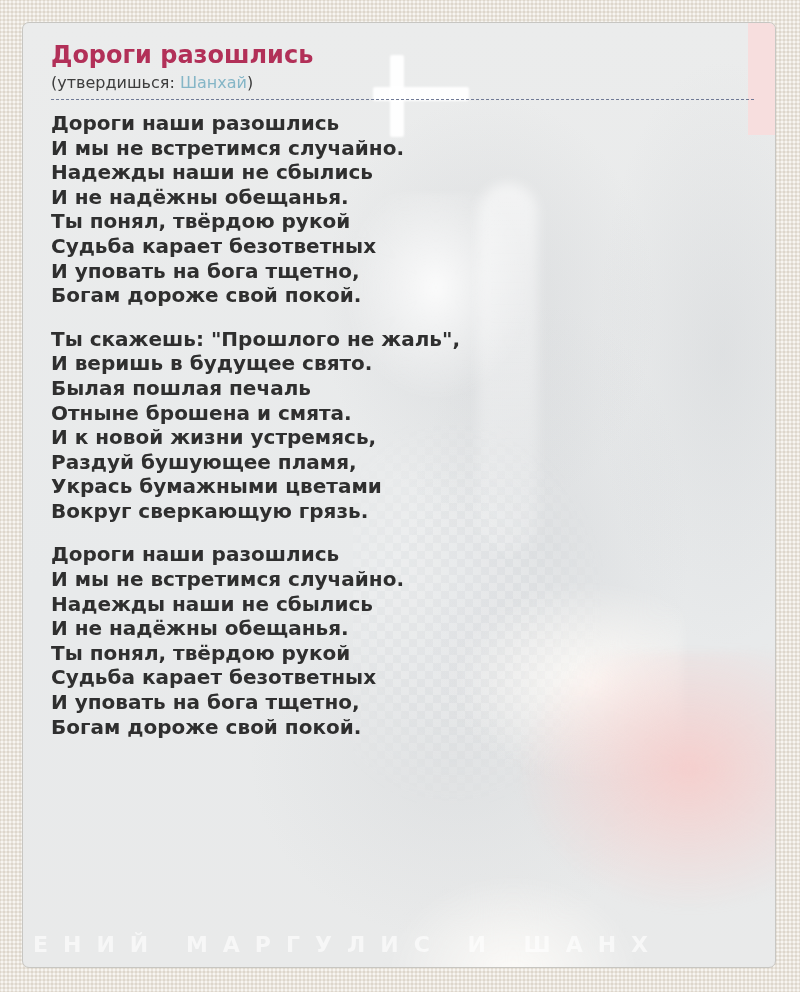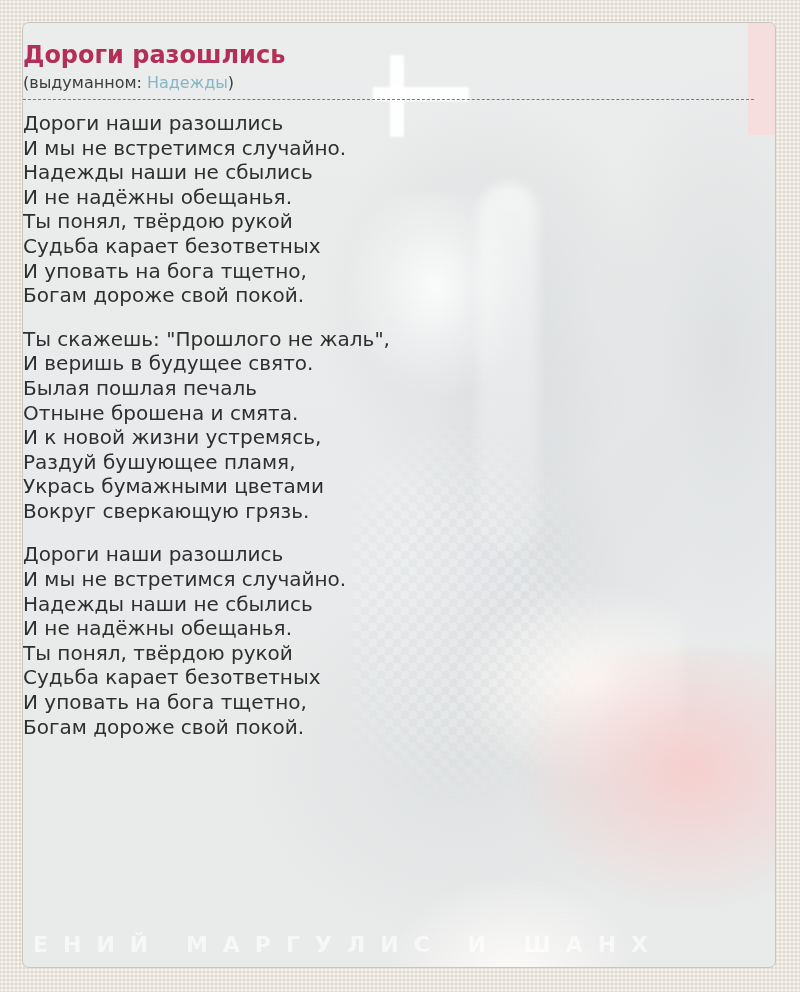--- a/index.html
+++ b/index.html
@@ -85,37 +85,37 @@
   .watermark {
     position: absolute; left: 0; right: 0; bottom: 10px;
     padding: 0 10px;
     font-size: 22px; font-weight: bold;
     letter-spacing: 15px;
     white-space: nowrap; overflow: hidden;
     color: rgba(255,255,255,0.62);
     text-align: left;
   }
   
-  .content { position: relative; padding: 18px 21px 0 0; }
+  .content { position: relative; padding: 18px 21px 0 28px; }
   .page-title {
     margin: 0 0 3px 0;
     font-size: 24px; font-weight: bold;
     color: #b23058;
     line-height: 1.2;
   }
   .subtitle-row {
     font-size: 16px; color: #3d3d3d;
     padding-bottom: 7px;
     border-bottom: 1px dashed #707a96;
     line-height: 1.2;
   }
   .artist-link { color: #85b6c7; text-decoration: none; cursor: pointer; }
   .lyrics {
     margin-top: 11px;
-    font-size: 20px; font-weight: normal;
+    font-size: 20px; font-weight: bold;
     color: #2f2f2f;
     line-height: 24.6px;
   }
   .stanza { white-space: pre-line; margin: 0 0 19px 0; }
 </style>
 </head>
 <body>
 
 <div class="card">
 
@@ -131,21 +131,21 @@
     <div class="plus-icon">
       <div class="bar-h"></div>
       <div class="bar-v"></div>
     </div>
     <div class="watermark">ЕНИЙ МАРГУЛИС И ШАНХ</div>
   </div>
 
   <div class="content">
     <h1 class="page-title">Дороги разошлись</h1>
     <div class="subtitle-row">
-      <span>(выдуманном: </span><a class="artist-link">Надежды</a><span>)</span>
+      <span>(утвердишься: </span><a class="artist-link">Шанхай</a><span>)</span>
     </div>
     <div class="lyrics">
       <p class="stanza">Дороги наши разошлись
 И мы не встретимся случайно.
 Надежды наши не сбылись
 И не надёжны обещанья.
 Ты понял, твёрдою рукой
 Судьба карает безответных
 И уповать на бога тщетно,
 Богам дороже свой покой.</p>

